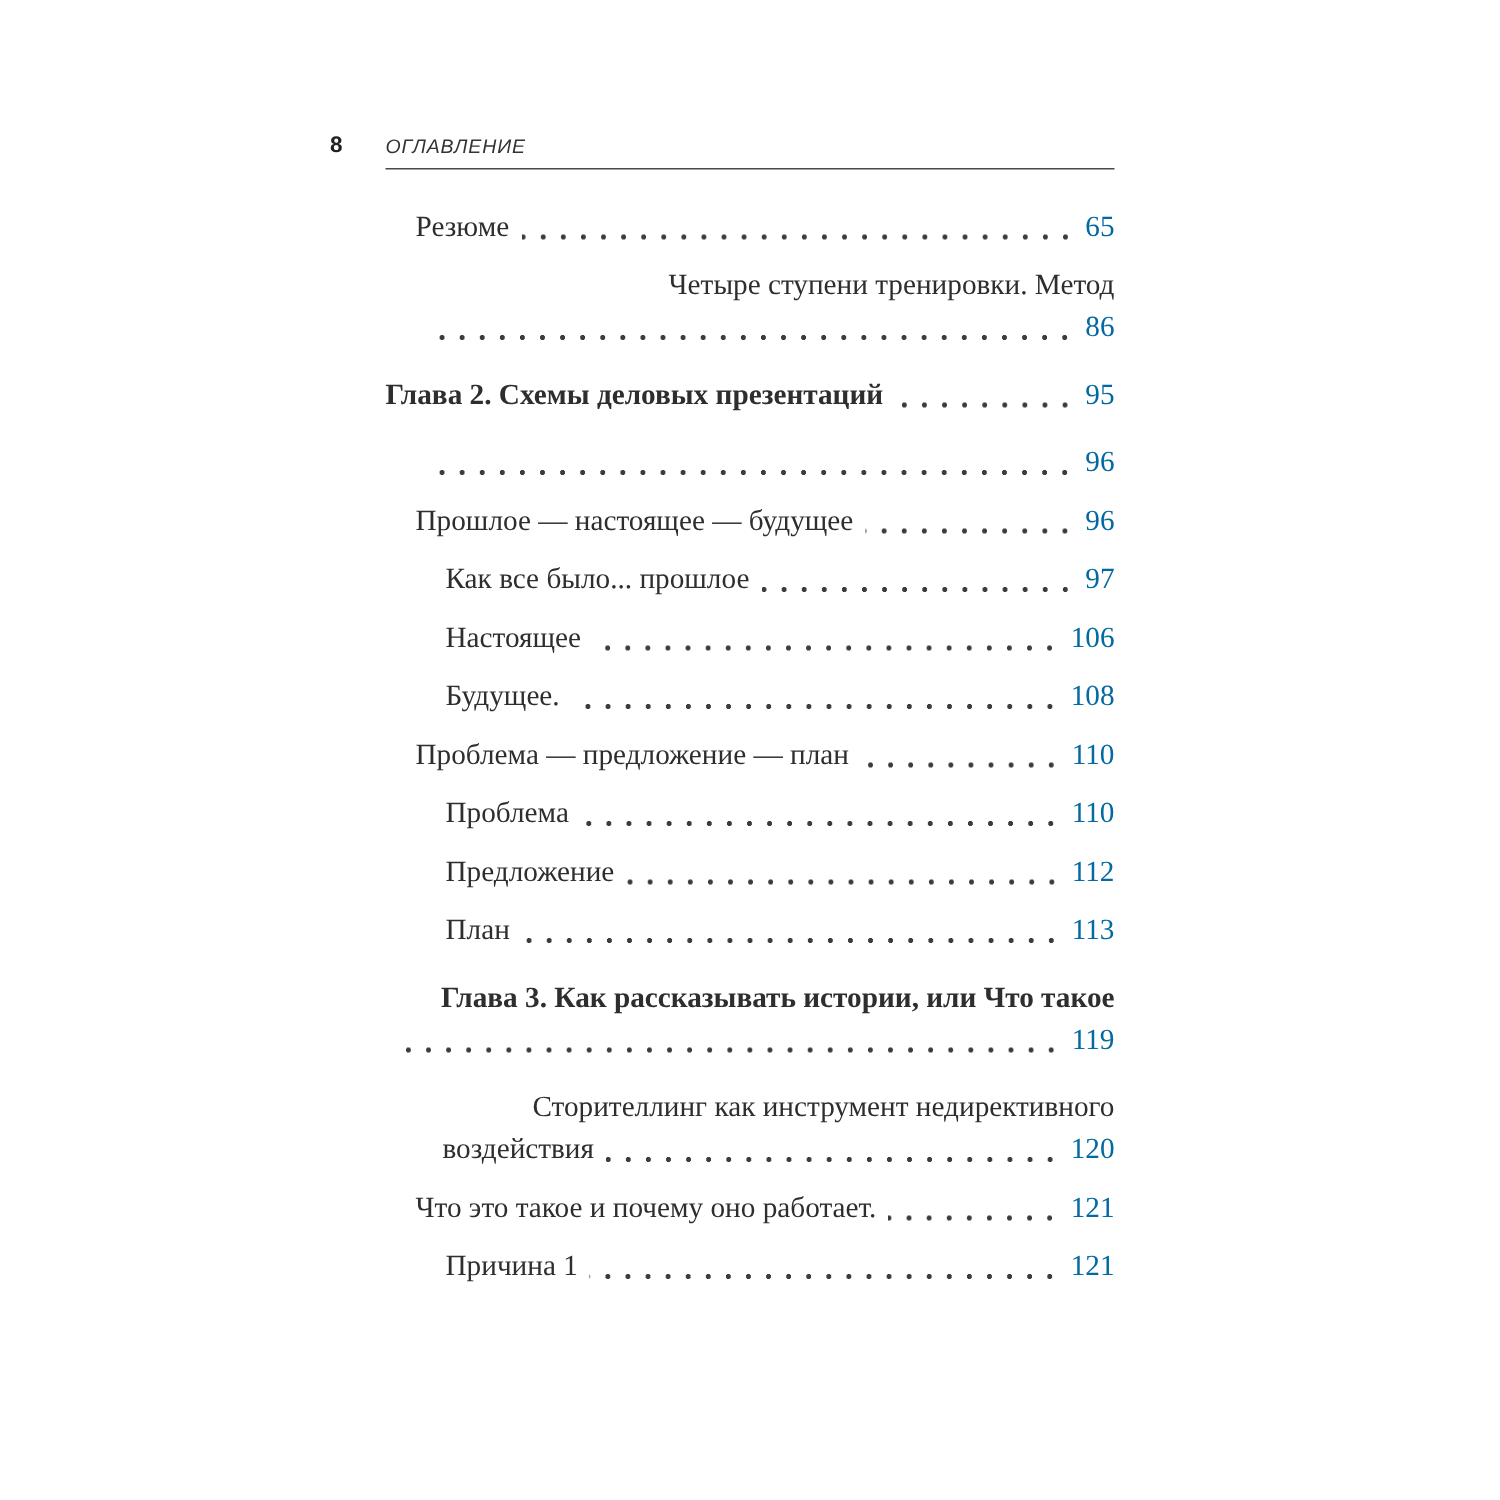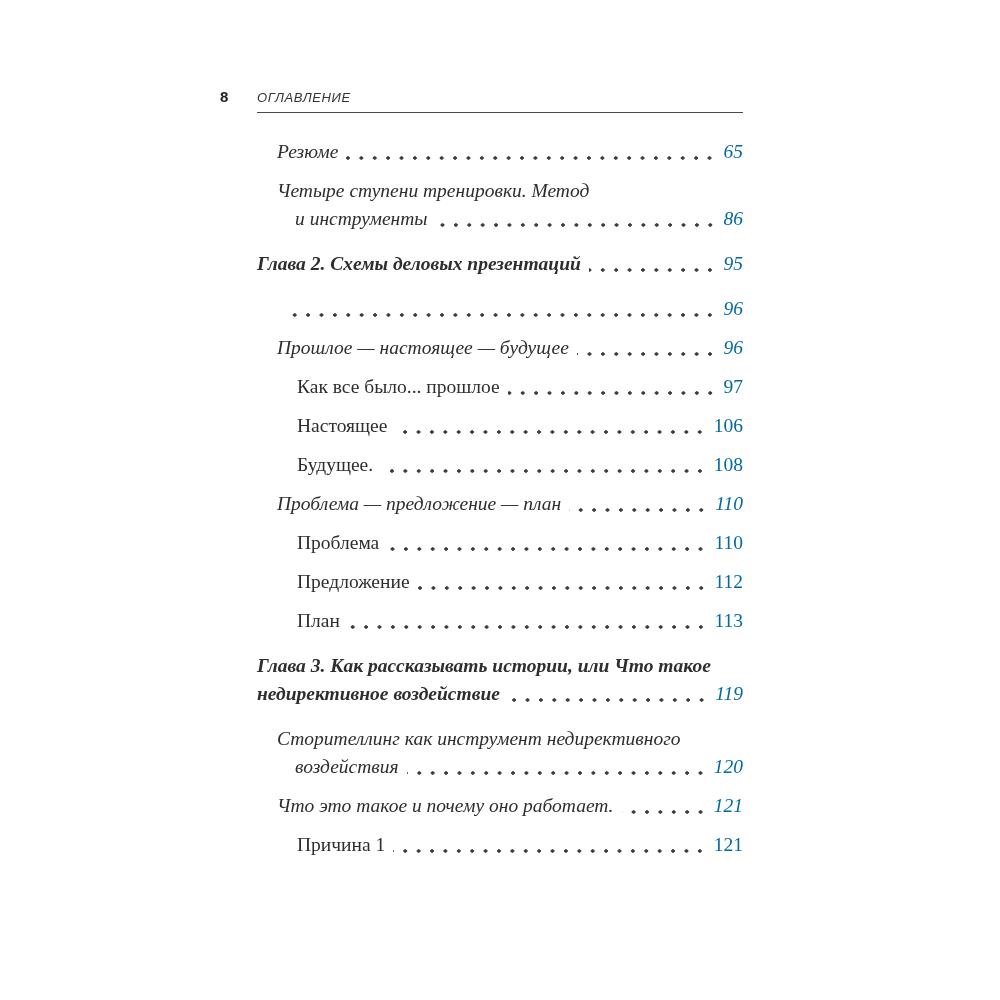--- a/index.html
+++ b/index.html
@@ -59,26 +59,26 @@
   .entry {
     font-size: 19.5px;
     line-height: 28px;
     margin-bottom: 11px;
     color: #2e2e2e;
   }
   .entry.chapter {
     font-weight: 700;
     margin-top: 17px;
     margin-bottom: 17px;
-    font-style: italic;
-  }
-  .entry.lvl1 { padding-left: 20px; font-style: italic; }
+  }
+  .entry.lvl1 { padding-left: 20px; }
   .entry.lvl2 { padding-left: 40px; text-align: right; }
   .entry .pre-line {
     white-space: nowrap;
+    text-align: right;
   }
   .entry .row {
     display: flex;
     align-items: flex-end;
   }
   .entry .title {
     white-space: nowrap;
     flex: 0 0 auto;
   }
   .entry.lvl1 .pre-line + .row .title,
@@ -115,21 +115,20 @@
       <div class="entry lvl1">
         <div class="row">
           <span class="title">Резюме</span>
           <span class="leader"></span>
           <span class="pagenum">65</span>
         </div>
       </div>
       <div class="entry lvl1">
         <div class="pre-line">Четыре ступени тренировки. Метод</div>
         <div class="row">
-          <span class="title">и инструменты</span>
           <span class="leader"></span>
           <span class="pagenum">86</span>
         </div>
       </div>
       <div class="entry chapter">
         <div class="row">
           <span class="title">Глава 2. Схемы деловых презентаций</span>
           <span class="leader"></span>
           <span class="pagenum">95</span>
         </div>
@@ -192,21 +191,20 @@
       <div class="entry lvl2">
         <div class="row">
           <span class="title">План</span>
           <span class="leader"></span>
           <span class="pagenum">113</span>
         </div>
       </div>
       <div class="entry chapter">
         <div class="pre-line">Глава 3. Как рассказывать истории, или Что такое</div>
         <div class="row">
-          <span class="title">недирективное воздействие</span>
           <span class="leader"></span>
           <span class="pagenum">119</span>
         </div>
       </div>
       <div class="entry lvl1">
         <div class="pre-line">Сторителлинг как инструмент недирективного</div>
         <div class="row">
           <span class="title">воздействия</span>
           <span class="leader"></span>
           <span class="pagenum">120</span>

